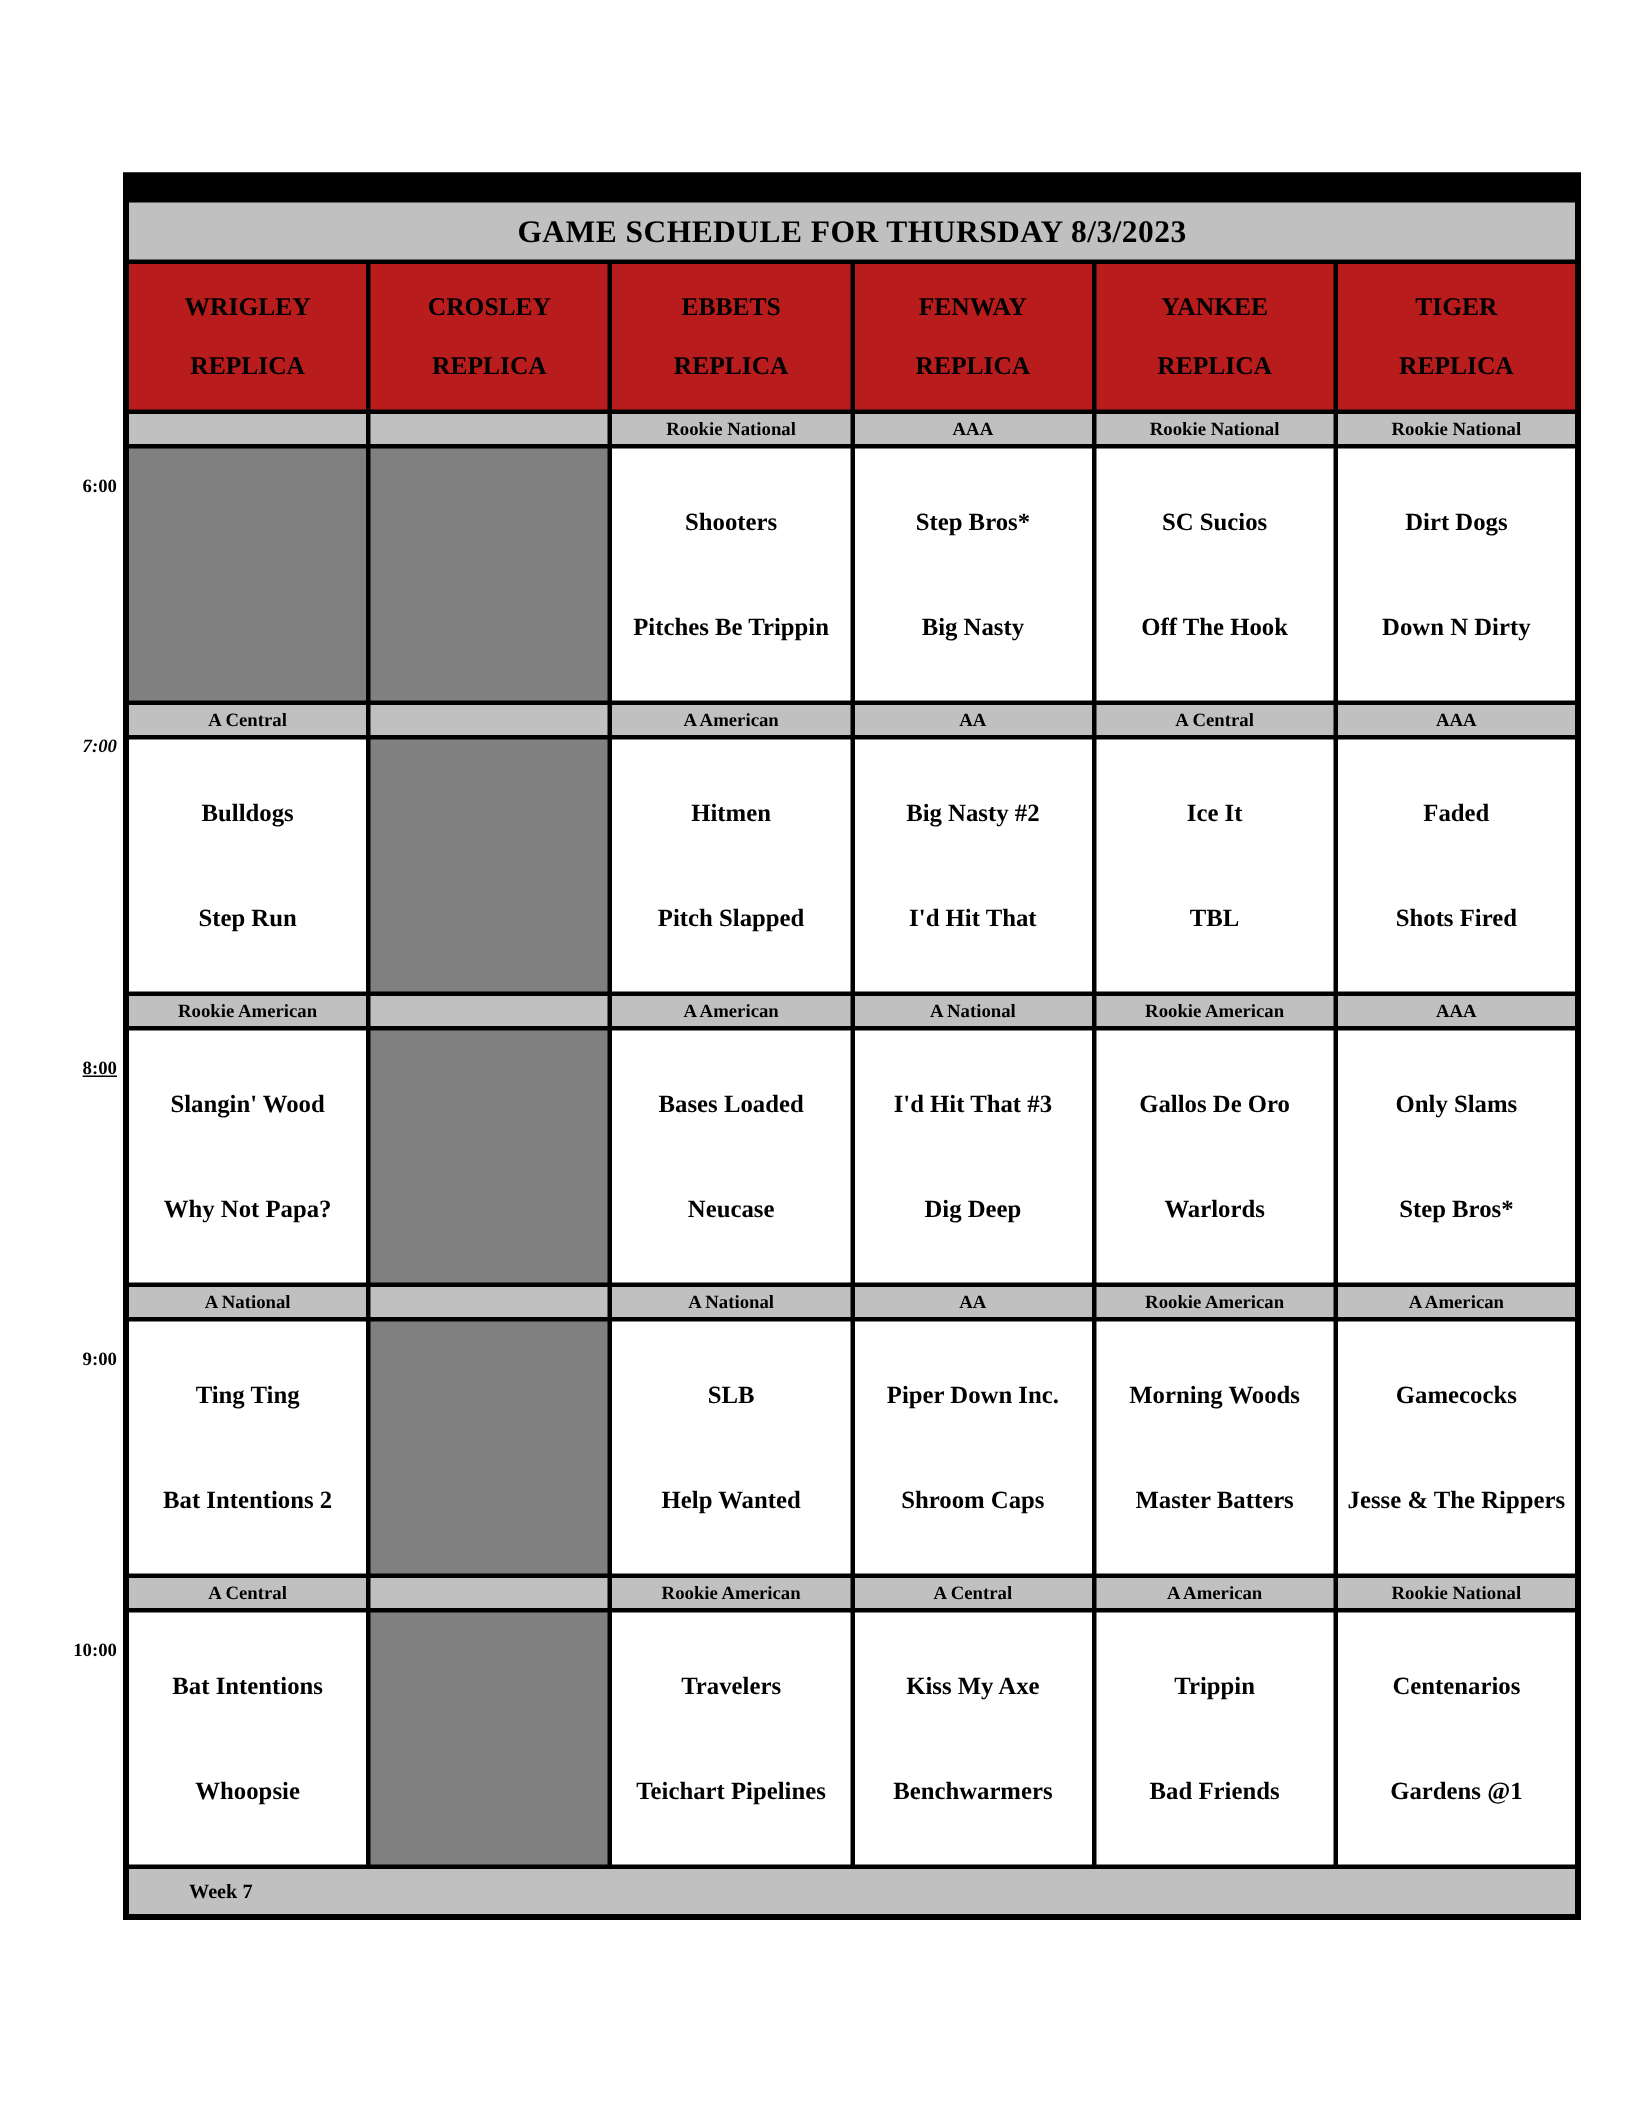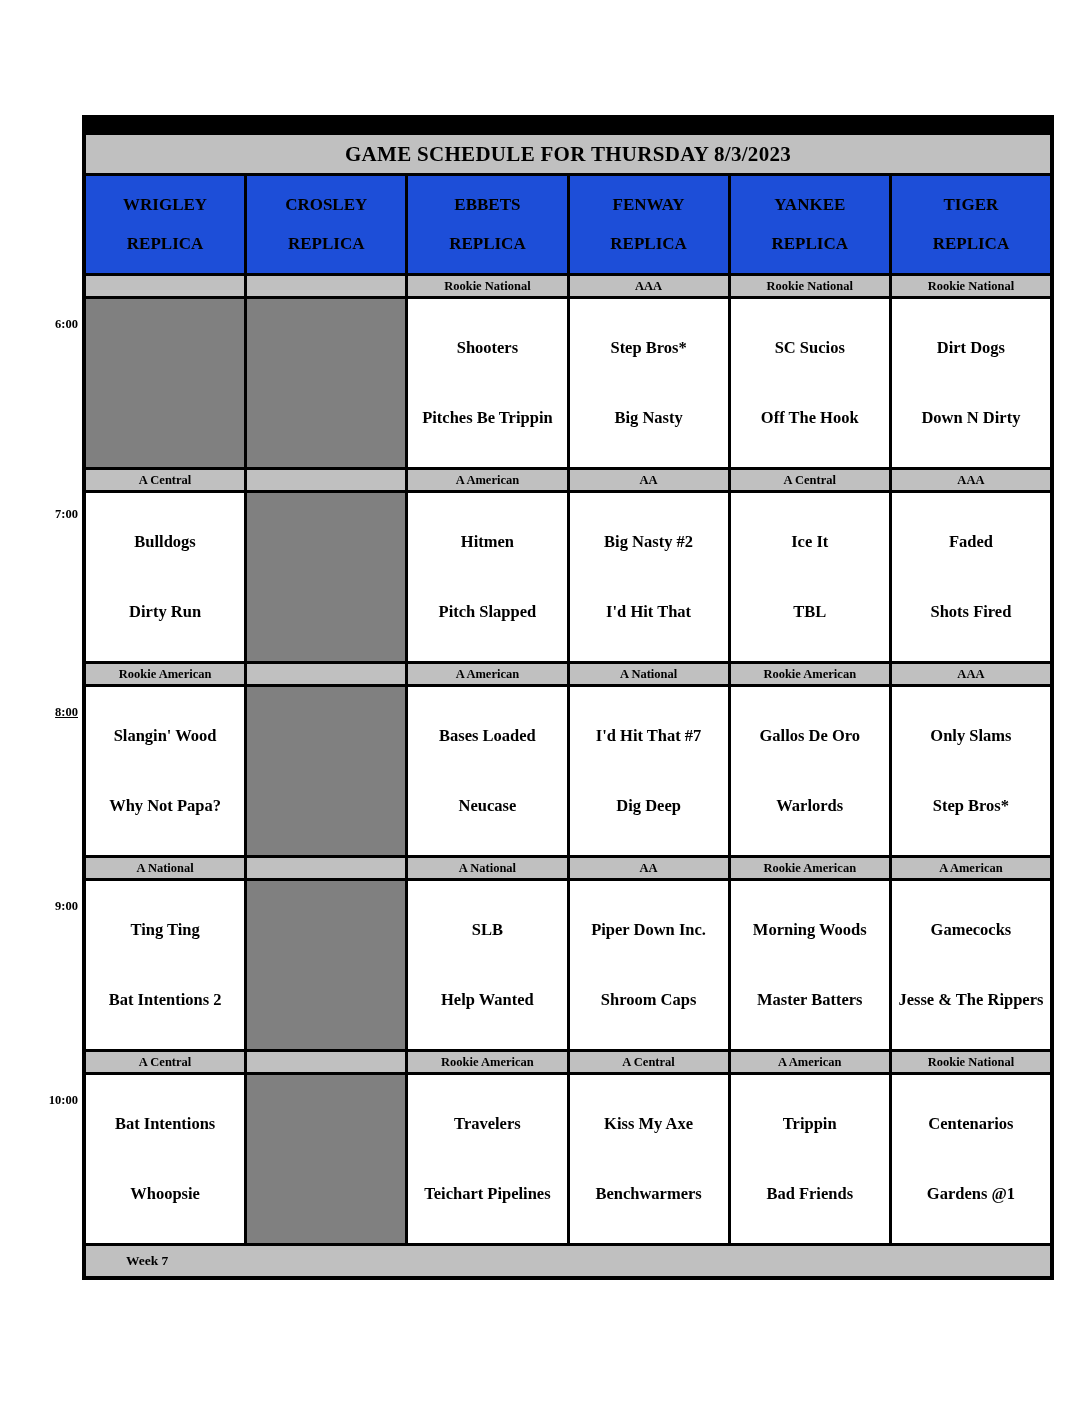--- a/index.html
+++ b/index.html
@@ -28,21 +28,21 @@
     grid-column: 1 / -1;
     background: #c0c0c0;
     height: 38px;
     line-height: 38px;
     text-align: center;
     font-size: 21px;
     letter-spacing: 0.3px;
     margin-top: 16px;
   }
   .head-cell {
-    background: #1d4ed8;
+    background: #b91c1c;
     height: 97px;
     display: flex;
     flex-direction: column;
     justify-content: space-evenly;
     align-items: center;
     font-size: 17px;
     text-align: center;
   }
   .div-cell {
     background: #c0c0c0;
@@ -77,21 +77,21 @@
   .footer-note { padding-left: 4px; }
   .footer-week { padding-right: 52px; margin-left: 40px; }
   .time {
     position: absolute;
     left: -62px;
     width: 54px;
     text-align: right;
     font-size: 12.5px;
     line-height: 14px;
   }
-  .t0 { top: 198px; } .t1 { top: 388px; } .t2 { top: 586px; text-decoration: underline; }
+  .t0 { top: 198px; } .t1 { top: 371px; font-style: italic; } .t2 { top: 586px; text-decoration: underline; }
   .t3 { top: 780px; } .t4 { top: 974px; }
 </style>
 </head>
 <body>
 
 <div class="page">
   <div class="sched">
 
     <div class="title-bar">GAME SCHEDULE FOR THURSDAY 8/3/2023</div>
 
@@ -148,21 +148,21 @@
 
     <div class="time t1">7:00</div>
     <div class="cell div-cell">A Central</div>
     <div class="cell div-cell"></div>
     <div class="cell div-cell">A American</div>
     <div class="cell div-cell">AA</div>
     <div class="cell div-cell">A Central</div>
     <div class="cell div-cell">AAA</div>
     <div class="cell game-cell">
       <div class="team">Bulldogs</div>
-      <div class="team">Dirty Run</div>
+      <div class="team">Step Run</div>
     </div>
     <div class="cell game-cell empty"></div>
     <div class="cell game-cell">
       <div class="team">Hitmen</div>
       <div class="team">Pitch Slapped</div>
     </div>
     <div class="cell game-cell">
       <div class="team">Big Nasty #2</div>
       <div class="team">I'd Hit That</div>
     </div>
@@ -185,21 +185,21 @@
     <div class="cell game-cell">
       <div class="team">Slangin' Wood</div>
       <div class="team">Why Not Papa?</div>
     </div>
     <div class="cell game-cell empty"></div>
     <div class="cell game-cell">
       <div class="team">Bases Loaded</div>
       <div class="team">Neucase</div>
     </div>
     <div class="cell game-cell">
-      <div class="team">I'd Hit That #7</div>
+      <div class="team">I'd Hit That #3</div>
       <div class="team">Dig Deep</div>
     </div>
     <div class="cell game-cell">
       <div class="team">Gallos De Oro</div>
       <div class="team">Warlords</div>
     </div>
     <div class="cell game-cell">
       <div class="team">Only Slams</div>
       <div class="team">Step Bros*</div>
     </div>

